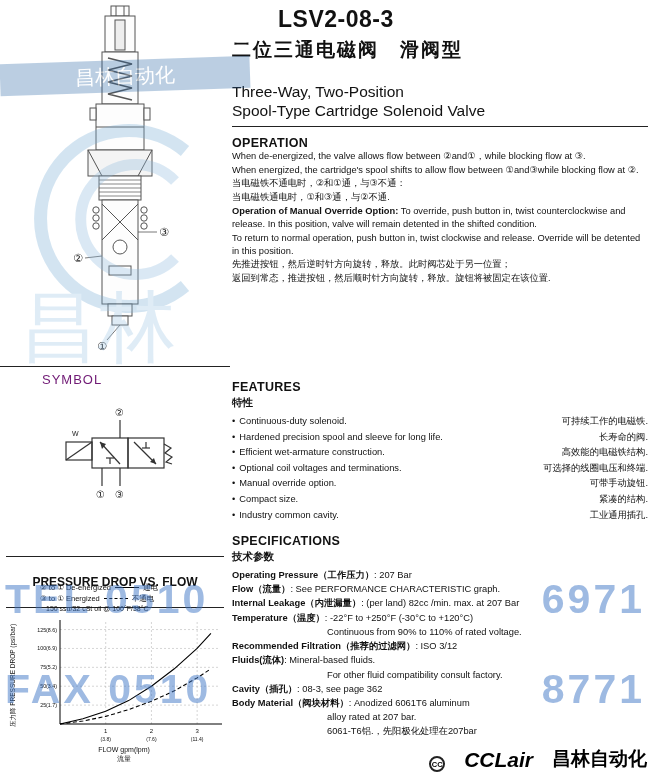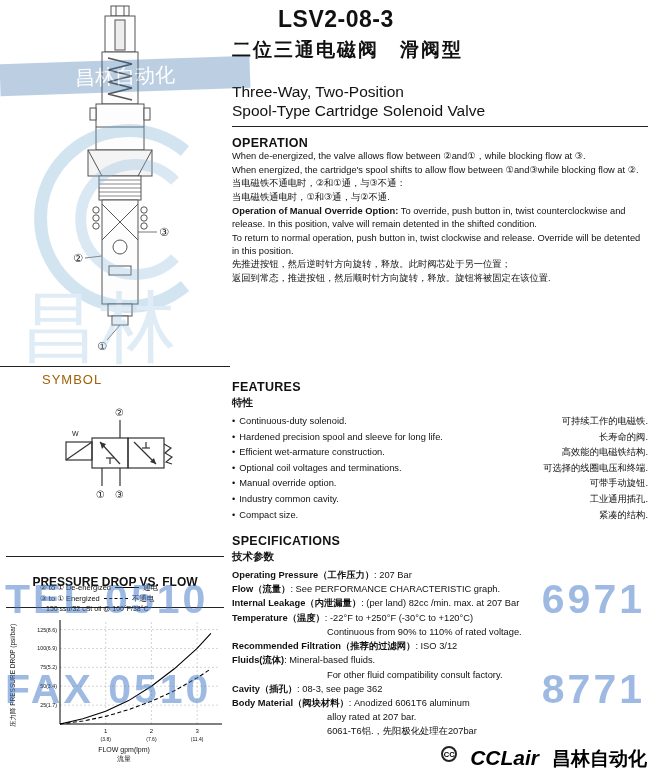--- a/index.html
+++ b/index.html
@@ -28,39 +28,39 @@
   .feat-cn{margin-left:auto;text-align:right}
 
   
   .spec-list{margin-top:4px}
   .spec-row{font-size:9.3px;line-height:1.53}
   .spec-row b{font-weight:bold}
   .spec-row.indent{padding-left:95px}
 
   
   .ldiv{border-top:1.6px solid #222;width:230px}
-  .symbol-h{font-size:13px;letter-spacing:1px;color:#a16207}
+  .symbol-h{font-size:13px;letter-spacing:1px;color:#701a75}
 
   
   .chart-band{position:absolute;left:6px;top:0;width:218px;text-align:center;font-weight:bold;
               font-size:12px;border-top:1.7px solid #222;border-bottom:1.7px solid #222;padding:18px 0}
   .legend{position:absolute;left:40px;top:26px;width:182px}
   .leg-row{display:flex;align-items:center;font-size:7.5px;height:11px;white-space:nowrap}
   .leg-line{display:inline-block;width:24px;border-top:1.2px solid #000;height:0;margin:0 4px;flex:none}
   .leg-row.dashed .leg-line{border-top:1.2px dashed #000}
   .chart-note{position:absolute;left:46px;top:49px;font-size:7px}
   .ylabel{position:absolute;left:-47px;top:115px;width:120px;font-size:6.5px;text-align:center;
           transform:rotate(-90deg)}
   .xlabel{position:absolute;left:24px;top:190px;width:200px;text-align:center;font-size:7px;line-height:1.25}
 
   
   .wm{pointer-events:none;z-index:5}
   .wm-row{display:flex;justify-content:space-between;width:640px;left:5px;
           font-size:41px;font-weight:bold;letter-spacing:3px;color:rgba(62,118,197,.5);white-space:pre}
-  .brand{right:3px;top:746px;z-index:6;display:flex;align-items:flex-start;gap:13px;color:#000}
+  .brand{right:3px;top:746px;z-index:6;display:flex;align-items:flex-end;gap:19px;color:#000}
   .brand-logo{width:16px;height:16px;border:2px solid #222;border-radius:50%;font-size:7.5px;
               font-weight:bold;display:flex;align-items:center;justify-content:center;flex:none}
   .brand-cc{font-size:21px;font-weight:bold;font-style:italic}
   .brand-cn{font-size:19px;font-weight:bold}
 </style>
 </head>
 <body>
 
 <div class="page">
 
@@ -243,26 +243,26 @@
       </div>
         <div class="feat-row" style="">
         <span class="feat-en">Optional coil voltages and terminations.</span>
         <span class="feat-cn">可选择的线圈电压和终端.</span>
       </div>
         <div class="feat-row" style="">
         <span class="feat-en">Manual override option.</span>
         <span class="feat-cn">可带手动旋钮.</span>
       </div>
         <div class="feat-row" style="">
+        <span class="feat-en">Compact size.</span>
+        <span class="feat-cn">紧凑的结构.</span>
+      </div>
+        <div class="feat-row" style="">
         <span class="feat-en">Industry common cavity.</span>
         <span class="feat-cn">工业通用插孔.</span>
-      </div>
-        <div class="feat-row" style="">
-        <span class="feat-en">Compact size.</span>
-        <span class="feat-cn">紧凑的结构.</span>
       </div>
     </div>
   </div>
 
   <div class="abs rcol" style="top:534px">
     <div class="sec-h" style="margin-top:0">SPECIFICATIONS</div>
     <div class="sec-h-cn">技术参数</div>
     <div class="spec-list">
       <div class="spec-row" style=""><b>Operating Pressure（工作压力）</b><span>: 207 Bar</span></div>
         <div class="spec-row" style=""><b>Flow（流量）</b><span>: See PERFORMANCE CHARACTERISTIC graph.</span></div>

